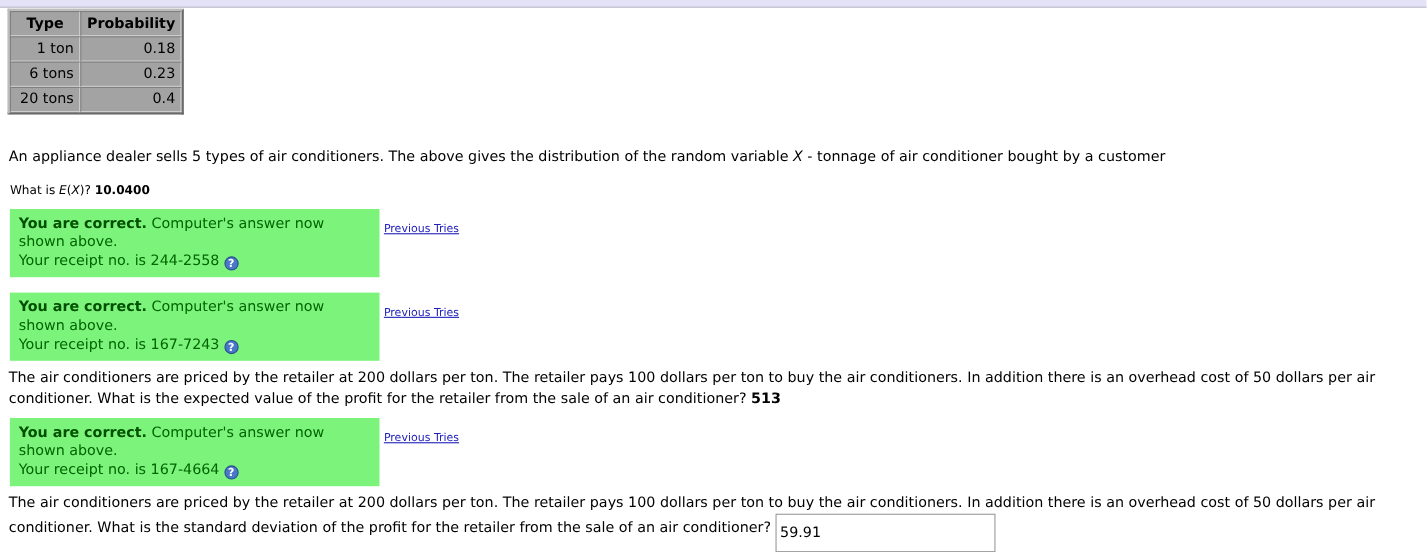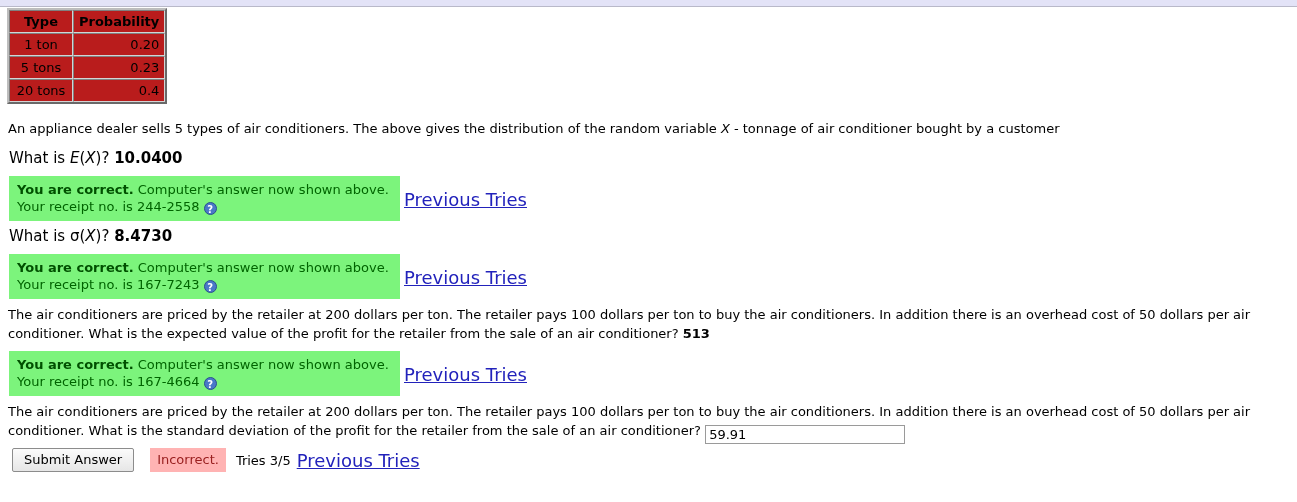--- a/index.html
+++ b/index.html
@@ -32,77 +32,77 @@
     top: 8px;
     left: 0;
     width: 1297px;
   }
 
   
   .prob-table {
     border-collapse: separate;
     border-spacing: 0;
     border: 2px outset #bdbdbd;
-    margin: 0 0 0 7px;
-    background: #b91c1c;
+    margin: 0 0 14px 7px;
+    background: #a3a3a3;
     font-size: 13px;
   }
   .prob-table th,
   .prob-table td {
     border: 1px inset #d4d4d4;
     padding: 2px 5px;
     height: 17px;
     font-weight: normal;
     white-space: nowrap;
   }
   .prob-table th {
     font-weight: bold;
     text-align: center;
   }
   .prob-table td.type-cell {
-    text-align: center;
+    text-align: right;
     min-width: 52px;
   }
   .prob-table td.prob-cell {
     text-align: right;
     min-width: 72px;
   }
 
   
   .para {
     margin: 0;
     padding: 0 8px 0 8px;
     line-height: 19px;
     font-size: 13px;
   }
   .para-q {
     margin: 0;
     padding: 0 8px 0 9px;
     line-height: 19px;
-    font-size: 15px;
+    font-size: 11px;
   }
   .spacer-15 { height: 15px; }
   .spacer-11 { height: 11px; }
   .spacer-8  { height: 8px; }
   .spacer-6  { height: 6px; }
   .spacer-4  { height: 4px; }
 
   .var-italic { font-style: italic; }
   .answer-bold { font-weight: bold; }
 
   
   .feedback-row {
     display: flex;
     align-items: flex-start;
     padding-left: 9px;
   }
   .feedback-box {
     background: #7cf47c;
     color: #006400;
-    width: 391px;
+    width: 336px;
     box-sizing: border-box;
     padding: 5px 8px 6px 8px;
     line-height: 17px;
     font-size: 13px;
   }
   .feedback-box .bold-green {
     font-weight: bold;
     color: #005000;
   }
   .help-icon {
@@ -117,33 +117,33 @@
     line-height: 13px;
     text-align: center;
     font-weight: bold;
     vertical-align: -2px;
     box-sizing: border-box;
     cursor: pointer;
   }
   .prev-tries-link {
     color: #2222bb;
     text-decoration: underline;
-    font-size: 18px;
+    font-size: 10px;
     margin-left: 4px;
     margin-top: 13px;
     white-space: nowrap;
     cursor: pointer;
   }
 
   
   .answer-input {
     font-family: "DejaVu Sans", "Liberation Sans", sans-serif;
     font-size: 13px;
     width: 200px;
-    height: 19px;
+    height: 35px;
     padding: 1px 3px;
     border: 1px solid #9a9a9a;
     background: #ffffff;
     color: #000000;
     box-sizing: border-box;
     vertical-align: -4px;
   }
 
   
   .bottom-bar {
@@ -189,24 +189,24 @@
   <table class="prob-table">
     <thead>
       <tr>
         <th>Type</th>
         <th>Probability</th>
       </tr>
     </thead>
     <tbody>
       <tr>
         <td class="type-cell">1 ton</td>
-        <td class="prob-cell">0.20</td>
-      </tr>
-      <tr>
-        <td class="type-cell">5 tons</td>
+        <td class="prob-cell">0.18</td>
+      </tr>
+      <tr>
+        <td class="type-cell">6 tons</td>
         <td class="prob-cell">0.23</td>
       </tr>
       <tr>
         <td class="type-cell">20 tons</td>
         <td class="prob-cell">0.4</td>
       </tr>
     </tbody>
   </table>
 
   <div class="spacer-15"></div>
@@ -223,21 +223,20 @@
     <div class="feedback-box">
       <span class="bold-green">You are correct.</span><span> Computer's answer now shown above.</span><br>
       <span>Your receipt no. is 244-2558</span>
       <span class="help-icon">?</span>
     </div>
     <a class="prev-tries-link" href="#">Previous Tries</a>
   </div>
 
   <div class="spacer-6"></div>
 
-  <p class="para-q"><span>What is </span><span>σ</span><span>(</span><span class="var-italic">X</span><span>)? </span><span class="answer-bold">8.4730</span></p>
 
   <div class="spacer-8"></div>
 
   <div class="feedback-row">
     <div class="feedback-box">
       <span class="bold-green">You are correct.</span><span> Computer's answer now shown above.</span><br>
       <span>Your receipt no. is 167-7243</span>
       <span class="help-icon">?</span>
     </div>
     <a class="prev-tries-link" href="#">Previous Tries</a>

